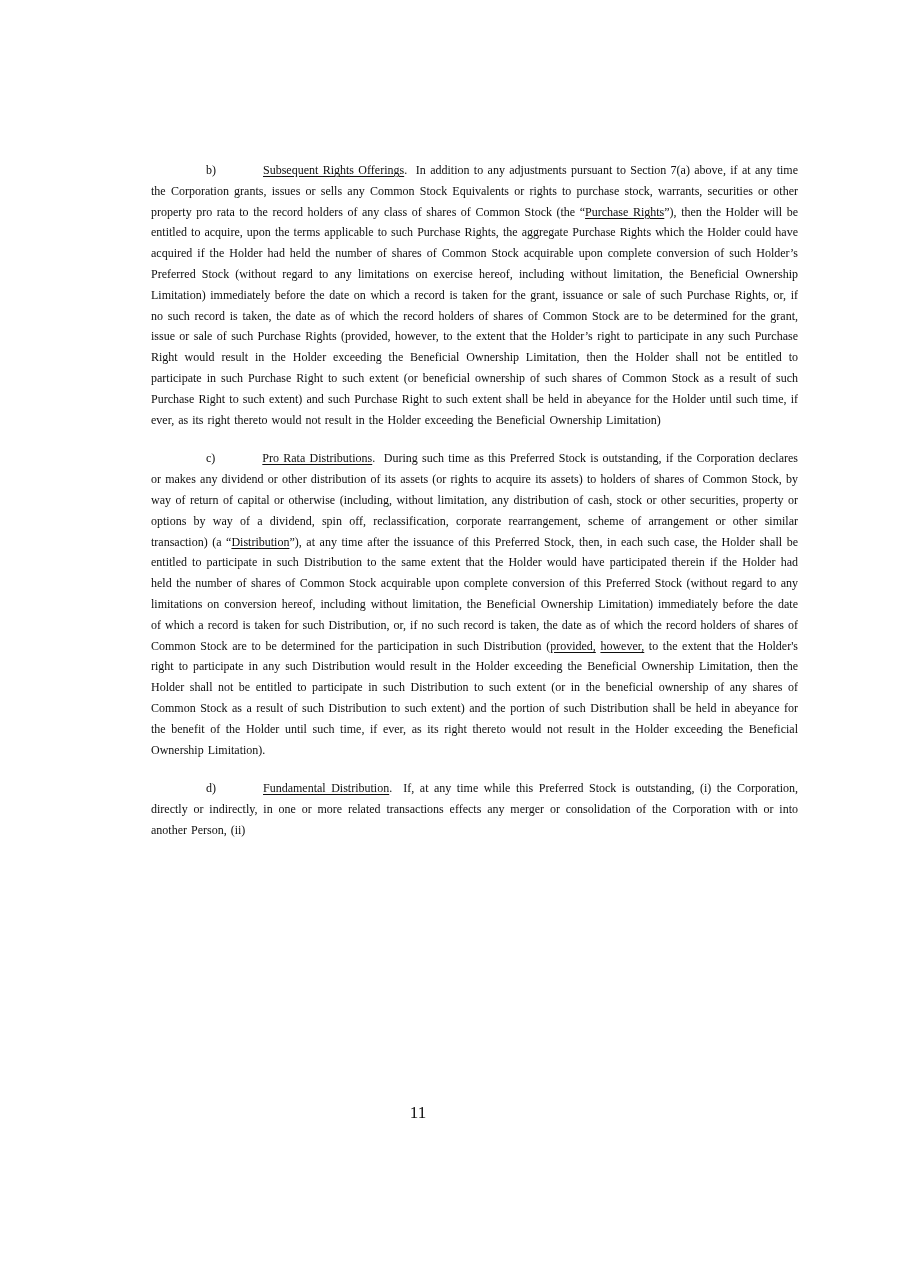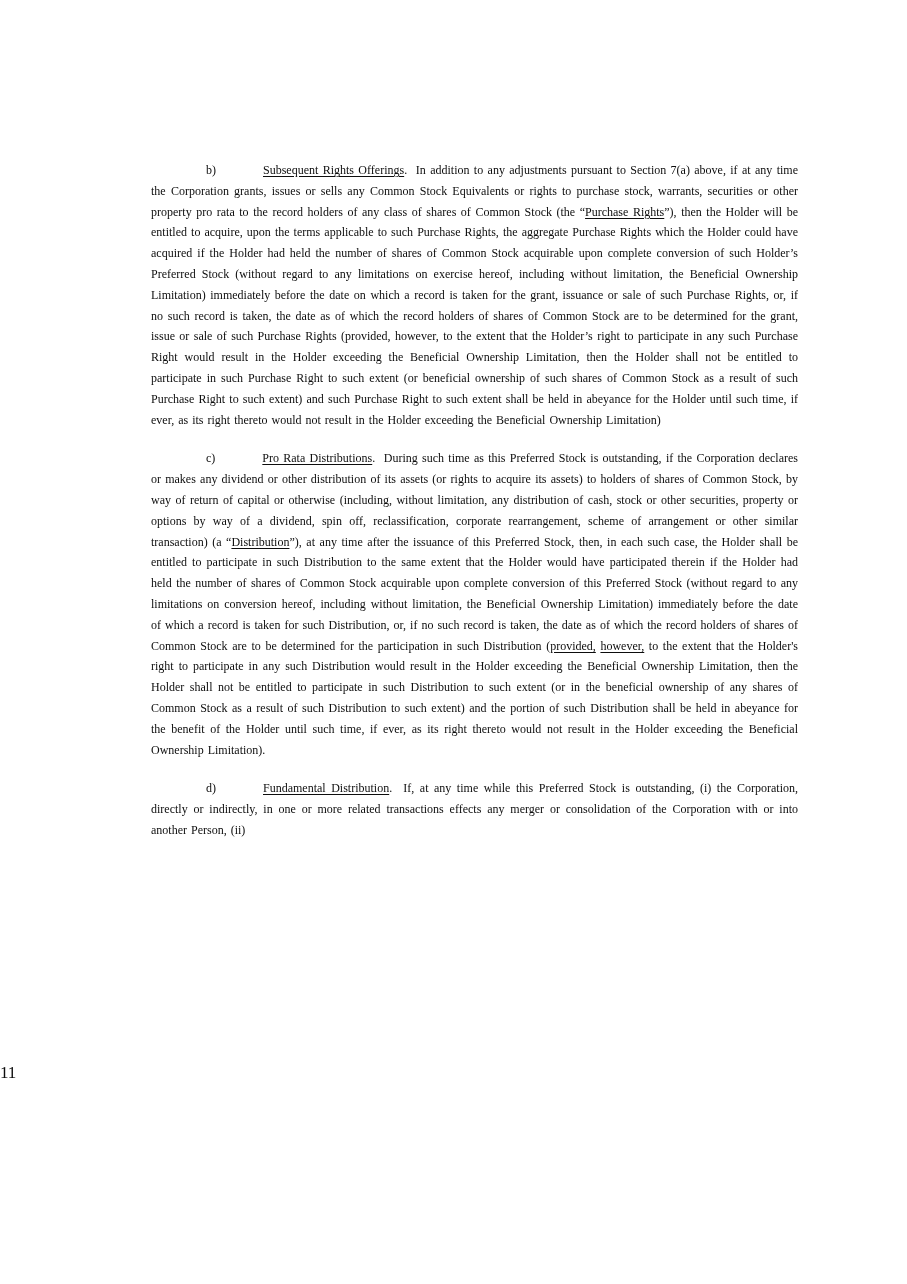--- a/index.html
+++ b/index.html
@@ -36,23 +36,24 @@
   .tab-space {
     display: inline-block;
     width: 47px;
   }
   .u {
     text-decoration: underline;
     text-underline-offset: 2px;
   }
   .page-number {
     position: absolute;
-    top: 1063px;
+    top: 1103px;
     left: 0;
     width: 836px;
+    text-align: center;
     font-size: 17px;
     line-height: 20px;
   }
 </style>
 </head>
 <body>
 
 <div class="doc-page">
   <div class="text-block" id="paragraph-container">
       <p class="doc-paragraph"><span class="par-label">b)</span><span class="tab-space"></span><span class="u">Subsequent Rights Offerings</span><span>.&nbsp; In addition to any adjustments pursuant to Section 7(a) above, if at any time the Corporation grants, issues or sells any Common Stock Equivalents or rights to purchase stock, warrants, securities or other property pro rata to the record holders of any class of shares of Common Stock (the “</span><span class="u">Purchase Rights</span><span>”), then the Holder will be entitled to acquire, upon the terms applicable to such Purchase Rights, the aggregate Purchase Rights which the Holder could have acquired if the Holder had held the number of shares of Common Stock acquirable upon complete conversion of such Holder’s Preferred Stock (without regard to any limitations on exercise hereof, including without limitation, the Beneficial Ownership Limitation) immediately before the date on which a record is taken for the grant, issuance or sale of such Purchase Rights, or, if no such record is taken, the date as of which the record holders of shares of Common Stock are to be determined for the grant, issue or sale of such Purchase Rights (provided, however, to the extent that the Holder’s right to participate in any such Purchase Right would result in the Holder exceeding the Beneficial Ownership Limitation, then the Holder shall not be entitled to participate in such Purchase Right to such extent (or beneficial ownership of such shares of Common Stock as a result of such Purchase Right to such extent) and such Purchase Right to such extent shall be held in abeyance for the Holder until such time, if ever, as its right thereto would not result in the Holder exceeding the Beneficial Ownership Limitation)</span></p>

